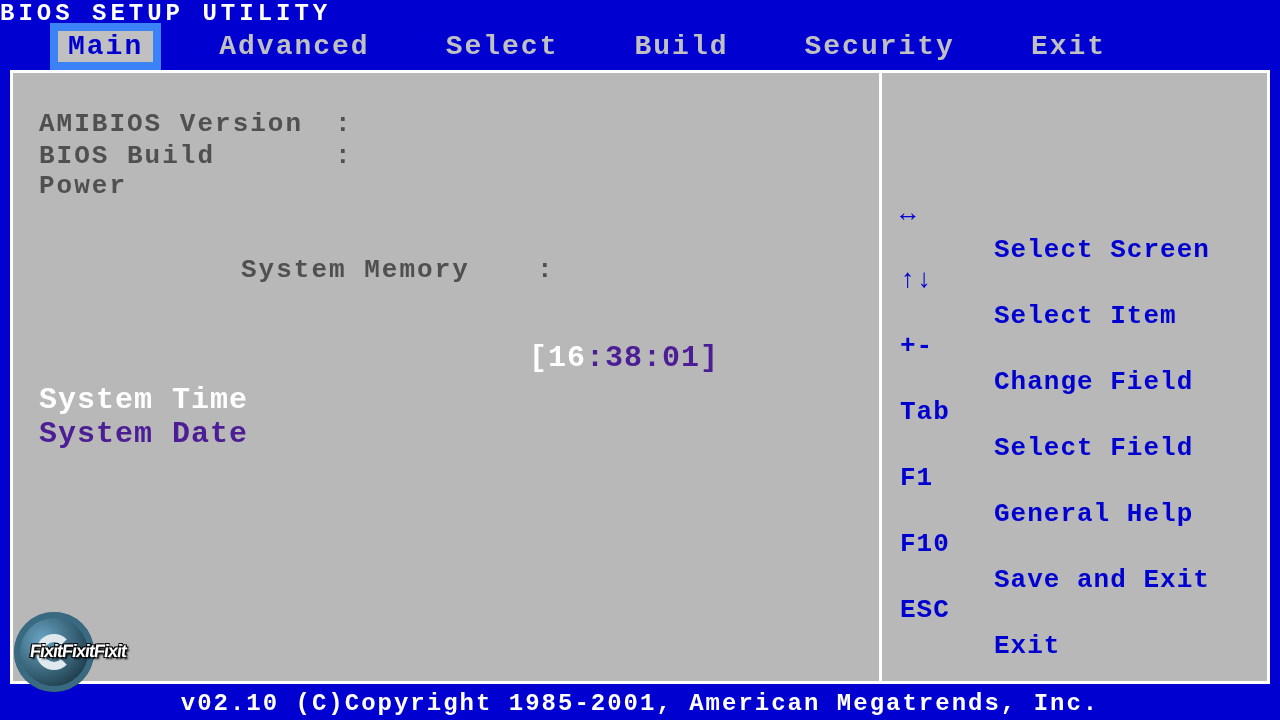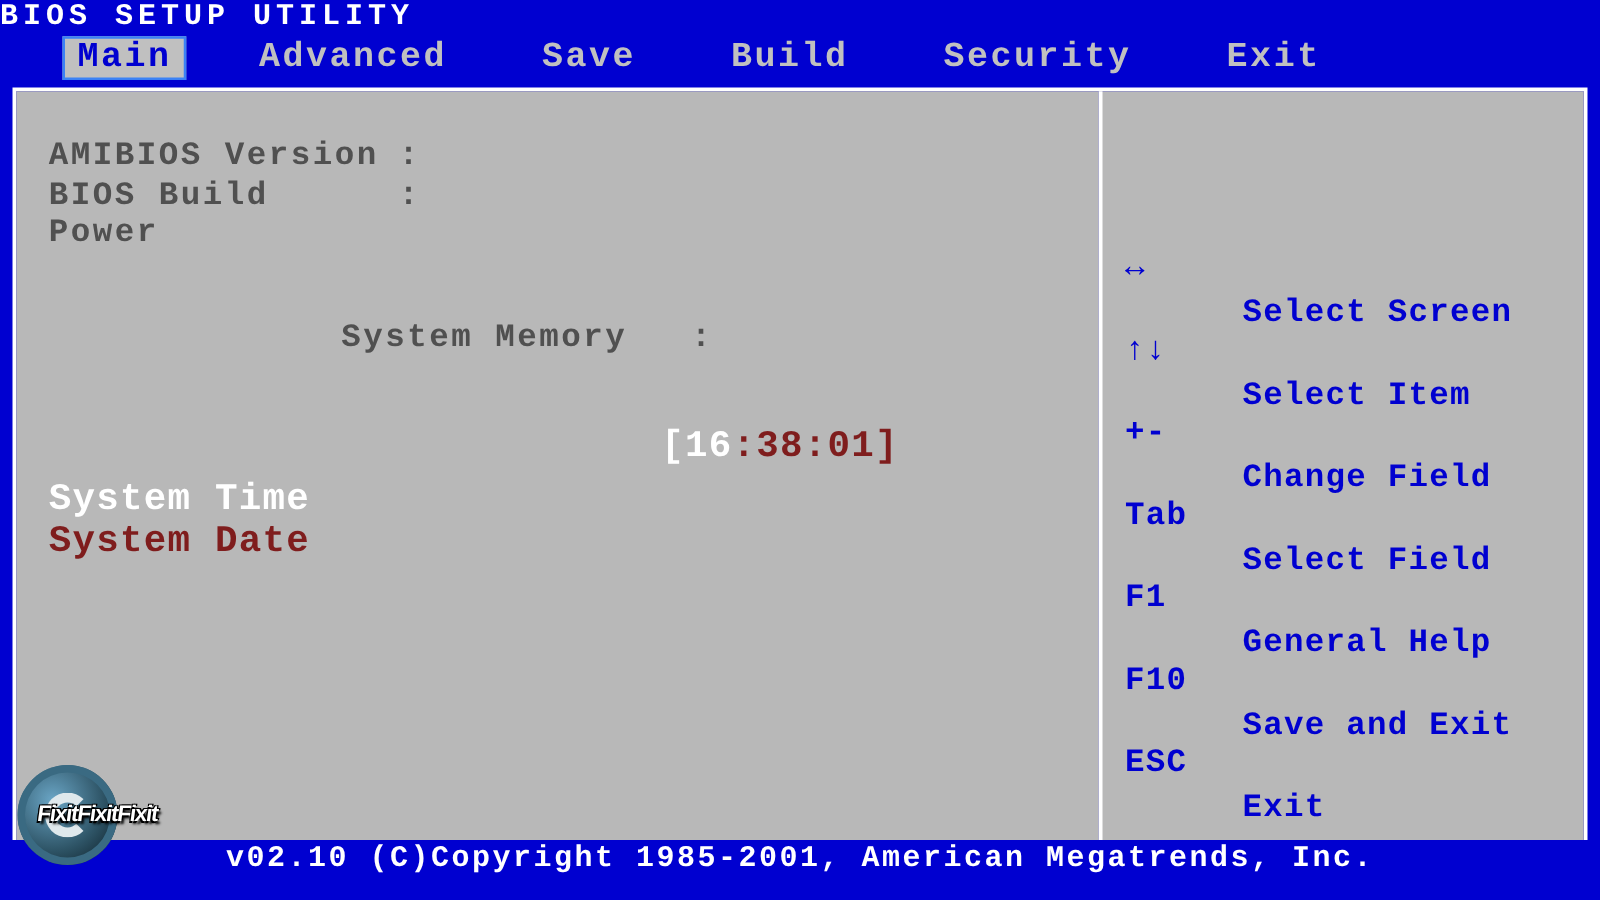--- a/index.html
+++ b/index.html
@@ -37,21 +37,21 @@
     font-size: 28px;
     letter-spacing: 2px;
     padding: 0 18px;
     margin-right: 40px;
     cursor: pointer;
   }
   .tab.active {
     background: #c0c0c0;
     color: #0000d0;
     padding: 0 10px;
-    border: 2px solid #3b82f6;
+    border: 8px solid #3b82f6;
   }
   .main-area {
     position: absolute;
     left: 10px;
     top: 70px;
     right: 10px;
     bottom: 36px;
     border: 3px solid #fff;
     display: flex;
   }
@@ -64,20 +64,21 @@
   .right-pane {
     flex: 1;
     background: #b8b8b8;
     border-left: 3px solid #fff;
     position: relative;
     padding: 20px 18px;
   }
   .info-row {
     display: flex;
     margin-bottom: 2px;
+    gap: 16px;
   }
   .info-label {
     color: #505050;
     font-size: 26px;
     letter-spacing: 2px;
     width: 280px;
   }
   .info-colon {
     color: #505050;
     font-size: 26px;
@@ -93,21 +94,21 @@
   }
   .editable-row.first {
     margin-top: 56px;
   }
   .editable-label {
     font-size: 30px;
     letter-spacing: 1px;
     width: 490px;
   }
   .white-text { color: #fff; margin-top: 42px; }
-  .blue-text  { color: #7f1d1d; }
+  .blue-text  { color: #4c1d95; }
   .editable-value {
     font-size: 30px;
     letter-spacing: 1px;
     white-space: pre;
   }
   .help-block {
     position: absolute;
     bottom: 20px;
     left: 18px;
     right: 10px;
@@ -122,21 +123,21 @@
   .help-key {
     width: 94px;
     white-space: pre;
   }
   .help-action {
     white-space: pre;
     margin-top: 36px;
   }
   .footer {
     position: absolute;
-    left: 0; right: 0; bottom: 16px;
+    left: 0; right: 0; bottom: 0;
     height: 32px;
     background: #0000d0;
     color: #fff;
     text-align: center;
     font-size: 24px;
     letter-spacing: 2px;
     line-height: 32px;
   }
   .watermark {
     position: absolute;
@@ -183,21 +184,21 @@
   }
 </style>
 </head>
 <body>
 
 <div class="title-bar">BIOS SETUP UTILITY</div>
 
 <div class="tab-row">
   <span class="tab active">Main</span>
   <span class="tab">Advanced</span>
-  <span class="tab">Save</span>
+  <span class="tab">Select</span>
   <span class="tab">Build</span>
   <span class="tab">Security</span>
   <span class="tab">Exit</span>
 </div>
 
 <div class="main-area">
   <div class="left-pane">
 
     <div class="info-row">
       <span class="info-label">AMIBIOS Version</span>

